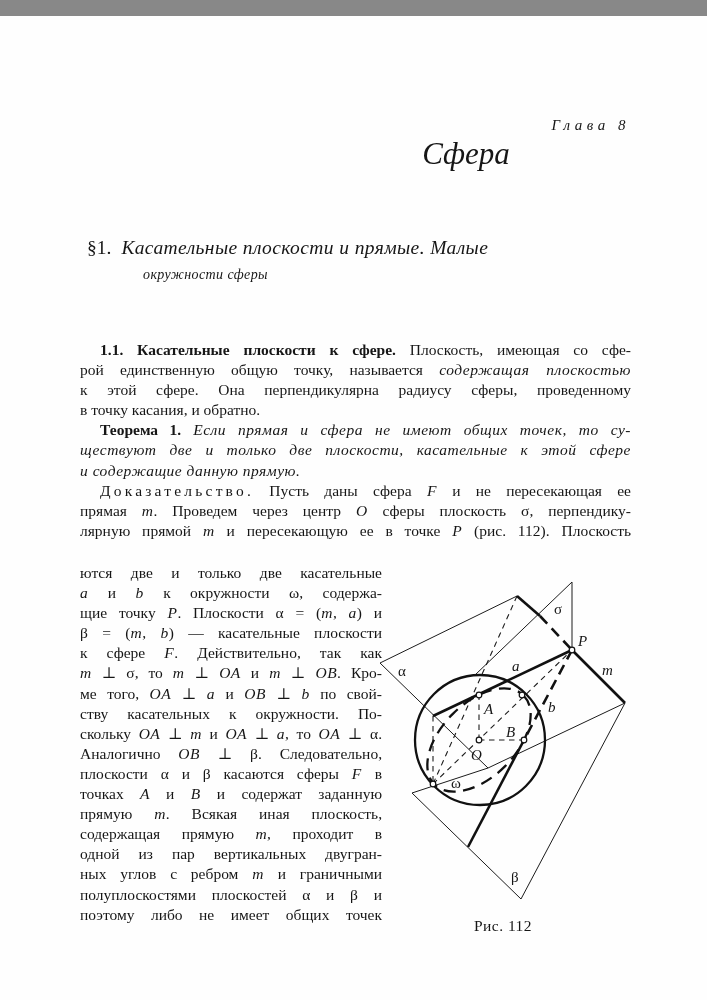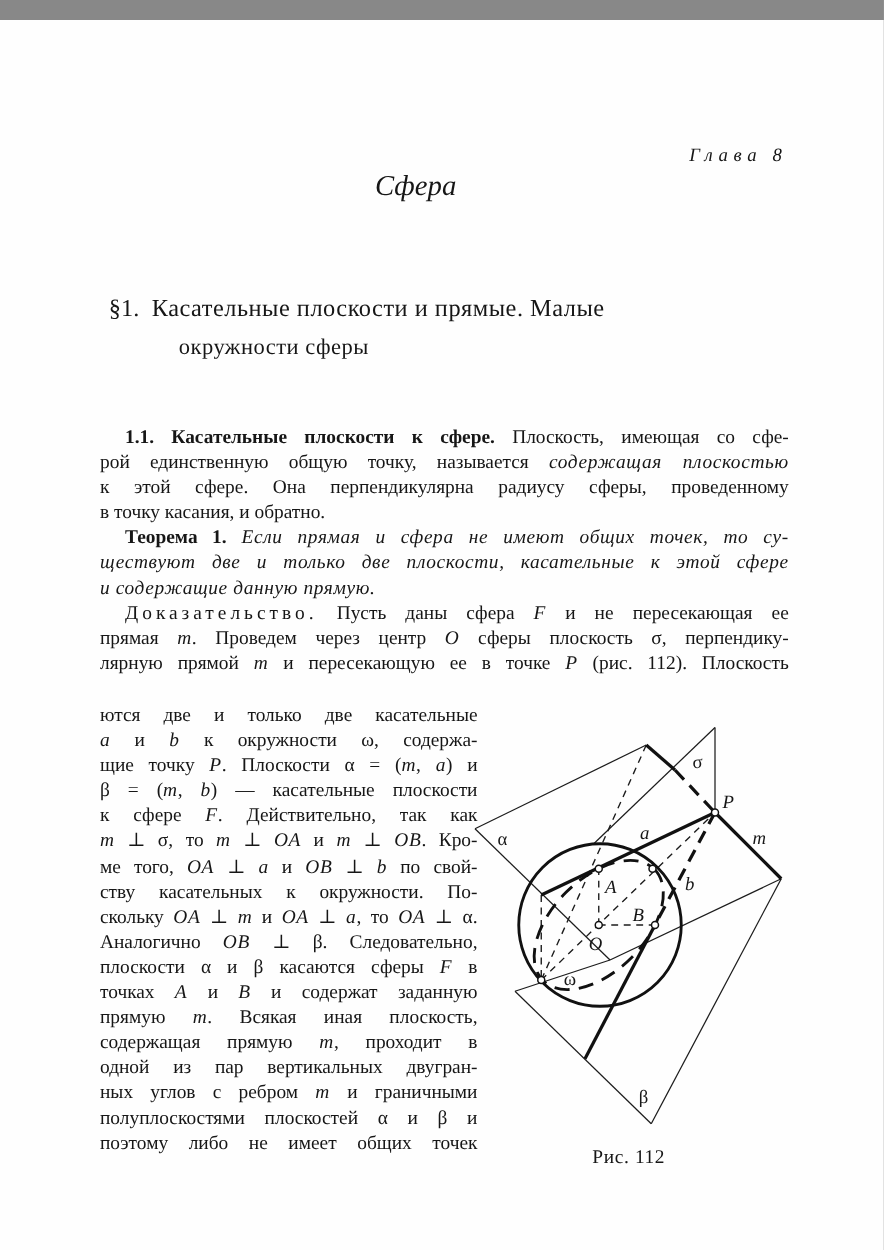--- a/index.html
+++ b/index.html
@@ -7,27 +7,27 @@
     position:relative;width:707px;height:1000px;margin:16px auto;
     background:#fefefe;color:#161616;
     font-family:"Liberation Serif","DejaVu Serif",serif;
     overflow:hidden;
     padding-left:10px;
   }
   .abs{position:absolute;}
   
   #chapter-label{top:101px;left:300px;width:330px;text-align:right;
     font-style:italic;font-size:15px;letter-spacing:4.5px;}
-  #chapter-title{top:120px;left:300px;width:332px;text-align:left;
-    font-style:italic;font-size:23px;}
+  #chapter-title{top:120px;left:300px;width:332px;text-align:center;
+    font-style:italic;font-size:31px;}
   
   #section-line1{top:221px;left:87px;font-size:19.5px;white-space:nowrap;}
-  #section-line2{top:251px;left:143px;font-size:18px;white-space:nowrap;}
+  #section-line2{top:251px;left:143px;font-size:14px;white-space:nowrap;}
   .sec-num{font-style:normal;margin-right:10px;}
-  .sec-it{letter-spacing:0.4px;}
+  .sec-it{font-style:italic;letter-spacing:0.4px;}
   
   .col{font-size:15.5px;}
   #wide-col{top:324px;left:80px;width:551px;}
   #narrow-col{top:547px;left:80px;width:302px;}
   .ln{position:relative;height:20.1px;line-height:20.1px;text-align:left;}
   .ln.just{text-align:justify;text-align-last:justify;}
   .ln.ind{padding-left:20px;}
   .f-n{font-style:normal;}
   .f-b{font-weight:bold;}
   .f-i{font-style:italic;letter-spacing:0.5px;}

